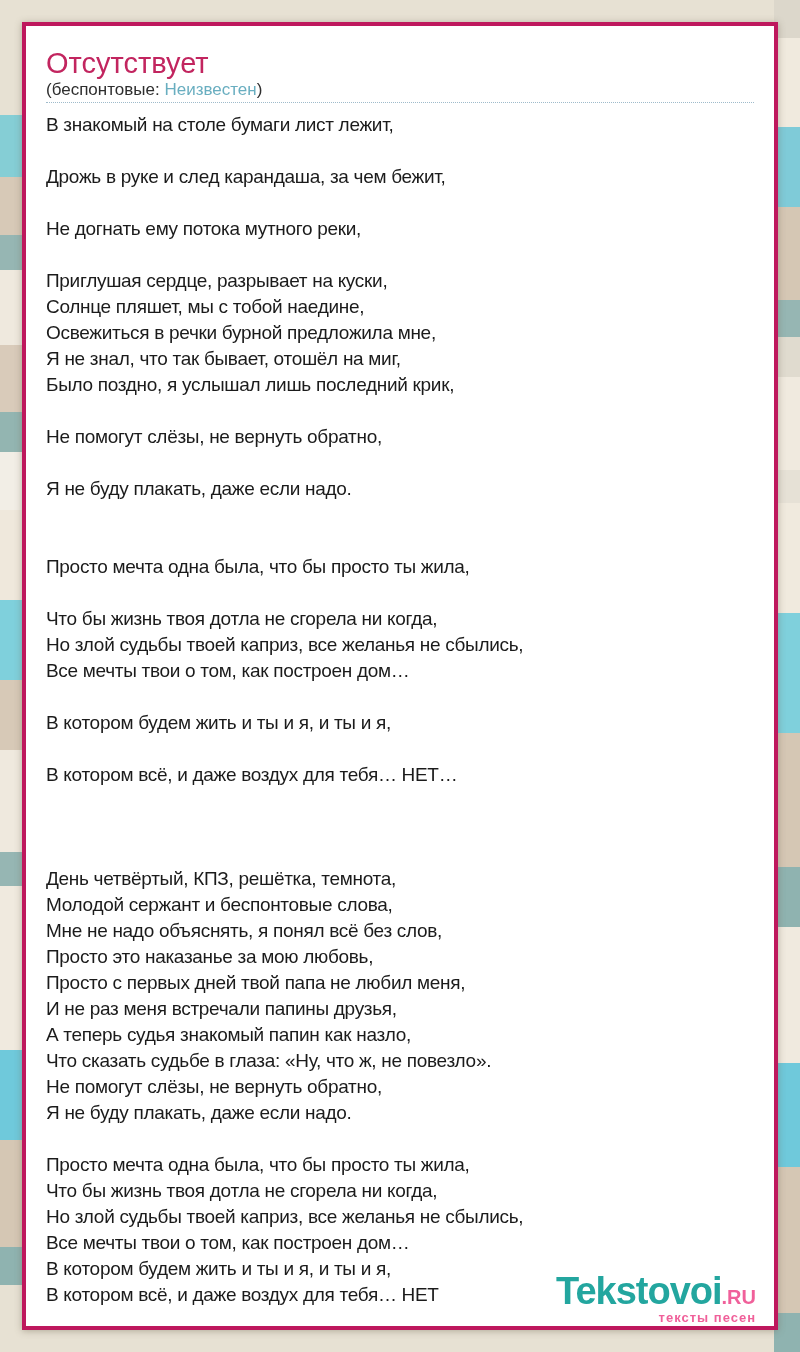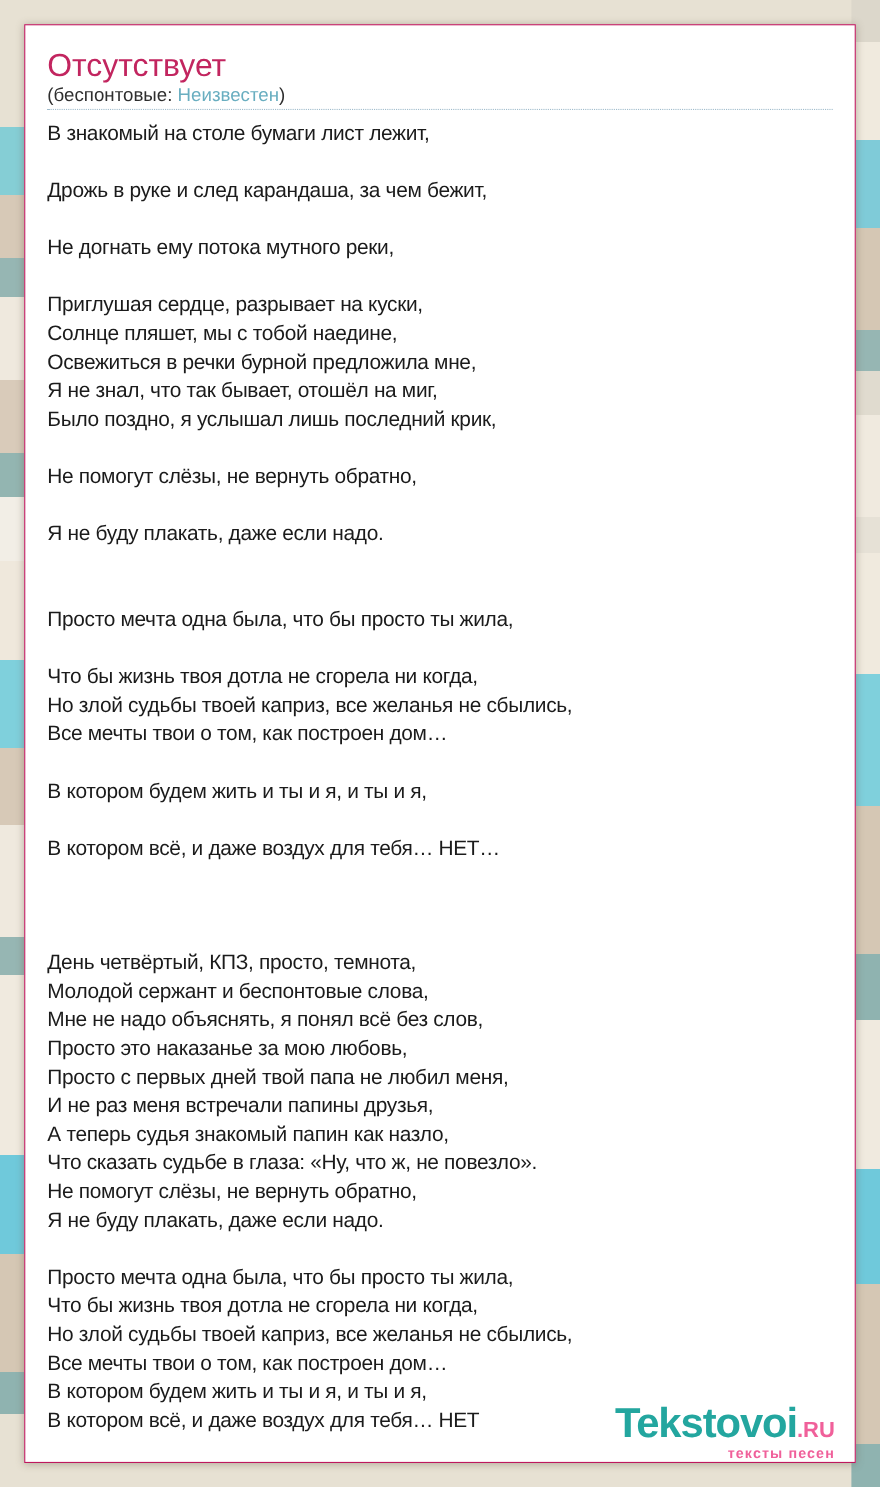--- a/index.html
+++ b/index.html
@@ -54,21 +54,21 @@
       #D5C7B4 733px,#D5C7B4 867px,
       #8FB3B0 867px,#8FB3B0 927px,
       #F0EADF 927px,#F0EADF 1063px,
       #6FC9DB 1063px,#6FC9DB 1167px,
       #D5C7B4 1167px,#D5C7B4 1313px,
       #8FB3B0 1313px,#8FB3B0 1352px);
   }
   .card{
     position:absolute;left:22px;top:22px;width:756px;height:1308px;
     background:var(--card-bg);
-    border:1px solid #be185d;
+    border:4px solid #be185d;
     box-shadow:0 1px 7px rgba(110,100,80,0.45);
     padding:20px 20px 0 20px;
   }
   .song-title{
     font-size:29px;font-weight:400;line-height:34px;
     color:var(--title-pink);
     letter-spacing:0;
   }
   .artist-line{
     font-size:17px;line-height:20px;color:#2E2E2E;
@@ -135,21 +135,21 @@
       <div class="lyric-line">Что бы жизнь твоя дотла не сгорела ни когда,</div>
       <div class="lyric-line">Но злой судьбы твоей каприз, все желанья не сбылись,</div>
       <div class="lyric-line">Все мечты твои о том, как построен дом…</div>
       <div class="lyric-line">&nbsp;</div>
       <div class="lyric-line">В котором будем жить и ты и я, и ты и я,</div>
       <div class="lyric-line">&nbsp;</div>
       <div class="lyric-line">В котором всё, и даже воздух для тебя… НЕТ…</div>
       <div class="lyric-line">&nbsp;</div>
       <div class="lyric-line">&nbsp;</div>
       <div class="lyric-line">&nbsp;</div>
-      <div class="lyric-line">День четвёртый, КПЗ, просто, темнота,</div>
+      <div class="lyric-line">День четвёртый, КПЗ, решётка, темнота,</div>
       <div class="lyric-line">Молодой сержант и беспонтовые слова,</div>
       <div class="lyric-line">Мне не надо объяснять, я понял всё без слов,</div>
       <div class="lyric-line">Просто это наказанье за мою любовь,</div>
       <div class="lyric-line">Просто с первых дней твой папа не любил меня,</div>
       <div class="lyric-line">И не раз меня встречали папины друзья,</div>
       <div class="lyric-line">А теперь судья знакомый папин как назло,</div>
       <div class="lyric-line">Что сказать судьбе в глаза: «Ну, что ж, не повезло».</div>
       <div class="lyric-line">Не помогут слёзы, не вернуть обратно,</div>
       <div class="lyric-line">Я не буду плакать, даже если надо.</div>
       <div class="lyric-line">&nbsp;</div>

